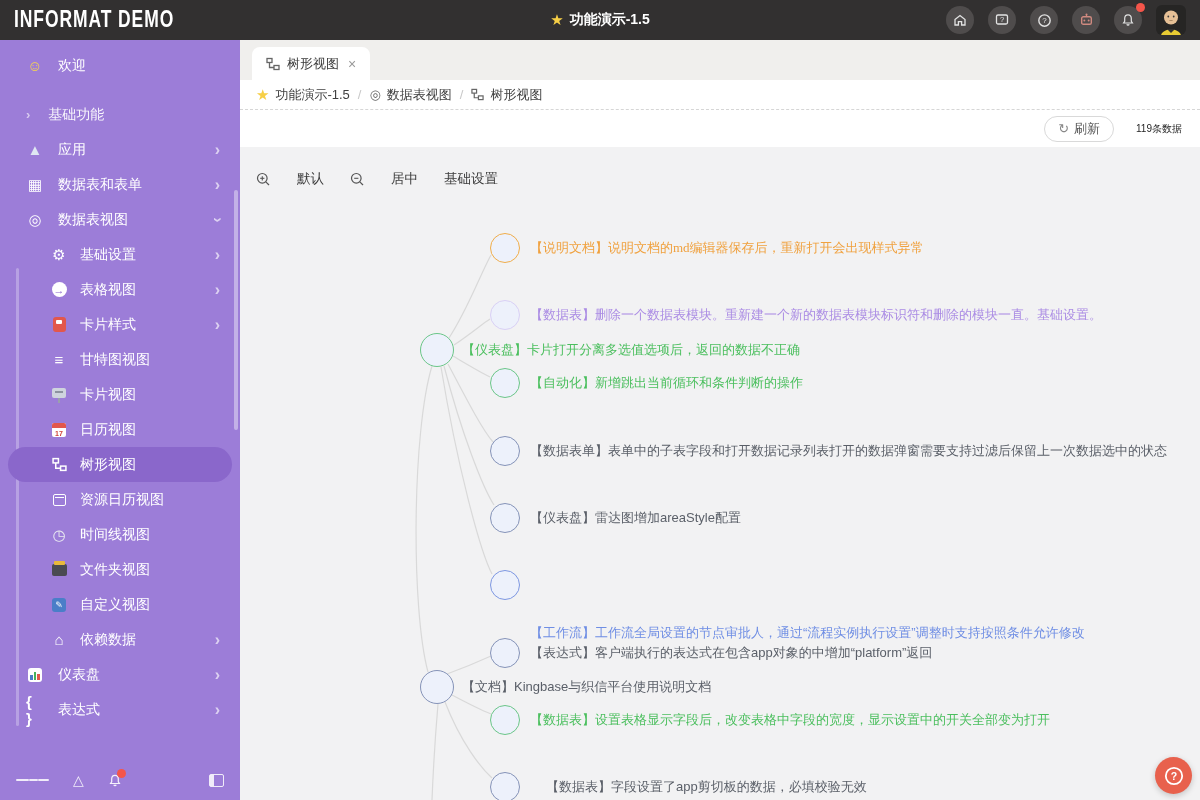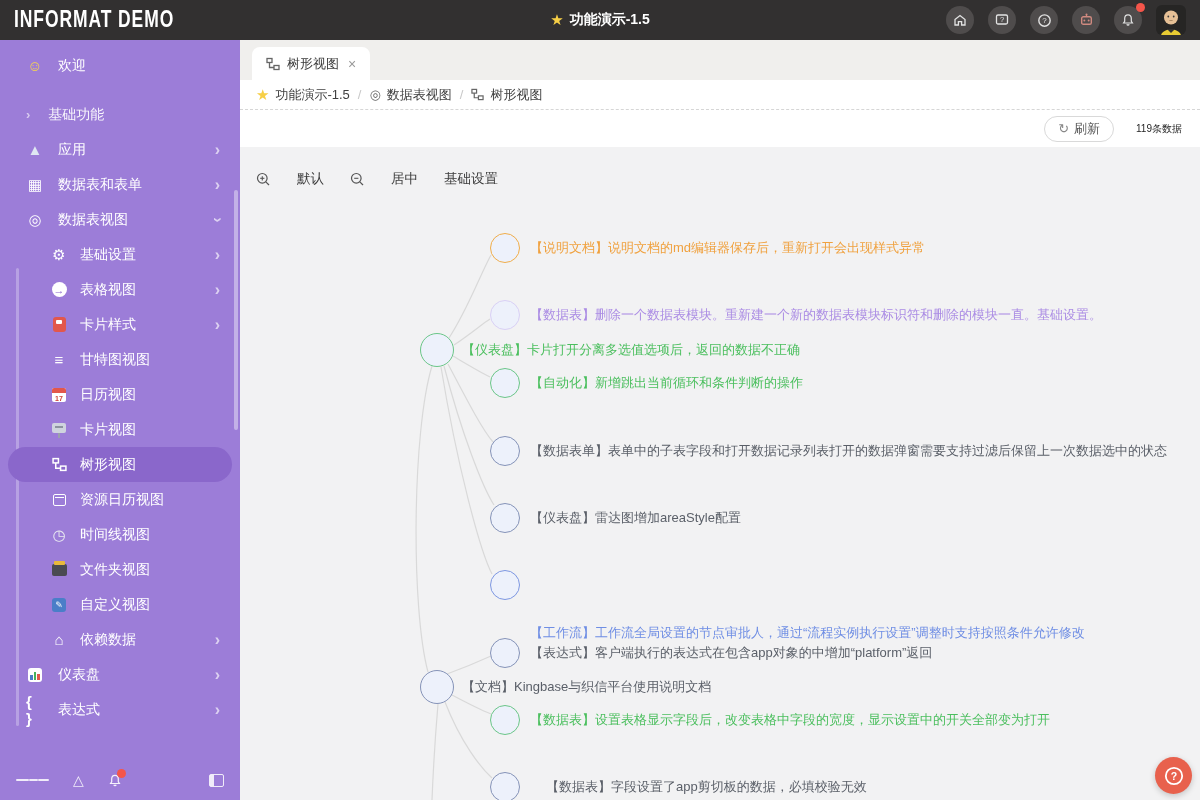--- a/index.html
+++ b/index.html
@@ -95,21 +95,21 @@
 
   
   .canvas { flex:1; position:relative; background:#f2f2f3; overflow:hidden; }
   .canvas-toolbar { position:absolute; top:12px; left:16px; display:flex; align-items:center; gap:26px; font-size:13.5px; color:#3c3c3c; z-index:3; }
   .ct-item { cursor:pointer; display:flex; align-items:center;margin-top:11px; }
   .edges { position:absolute; top:0; left:0; z-index:1; }
   .tnode { position:absolute; border-radius:50%; background:#edf1fb; border:1.5px solid; z-index:2; cursor:pointer; }
   .tnode.sz-p { width:34px; height:34px; }
   .tnode.sz-c { width:30px; height:30px; }
   .tlabel { position:absolute; transform:translateY(-50%); font-size:13px; white-space:nowrap; z-index:2; cursor:pointer; }
-  .b-orange { border-color:#f0ad4a; } .t-orange { color:#f0a13e; }
+  .b-orange { border-color:#f0ad4a; } .t-orange { color:#f0a13e;font-family:Liberation Serif, serif; }
   .b-lilac  { border-color:#d9d0f5; } .t-lilac  { color:#ab8ce4; }
   .b-green  { border-color:#6bc688; } .t-green  { color:#4bbf5e; }
   .b-slate  { border-color:#8593b8; } .t-slate  { color:#5a5f68; }
   .b-blue   { border-color:#7d97e2; } .t-blue   { color:#6f8ee4;margin-top:48px; }
 
   .help-fab { position:absolute; right:8px; bottom:6px; width:37px; height:37px; border-radius:50%; background:#e8614d;
     display:flex; align-items:center; justify-content:center; cursor:pointer; z-index:5; box-shadow:0 2px 6px rgba(0,0,0,0.2); }
 
   .tree-svg-ic { flex:0 0 auto; }
 </style>
@@ -232,30 +232,30 @@
         </div>
 
         <div class="mi sub">
           <span class="ic glyph-w">≡</span>
           <span class="lbl">甘特图视图</span>
         </div>
 
 
         <div class="mi sub">
           <span class="ic">
+              <span class="sign-card"></span>
+            </span>
+          <span class="lbl">卡片视图</span>
+        </div>
+
+        <div class="mi sub">
+          <span class="ic">
               <span class="calendar-red">17</span>
             </span>
           <span class="lbl">日历视图</span>
-        </div>
-
-        <div class="mi sub">
-          <span class="ic">
-              <span class="sign-card"></span>
-            </span>
-          <span class="lbl">卡片视图</span>
         </div>
 
         <div class="mi sub selected">
           <span class="ic">
             <svg width="15" height="15" viewBox="0 0 14 14" class="tree-svg-ic">
                 <rect x="1" y="1.5" width="5" height="4" fill="none" stroke="#fff" stroke-width="1.4"></rect>
                 <rect x="8" y="8.5" width="5" height="4" fill="none" stroke="#fff" stroke-width="1.4"></rect>
                 <path d="M3.5 5.5 V10.5 H8" fill="none" stroke="#fff" stroke-width="1.4"></path>
               </svg>
           </span>

